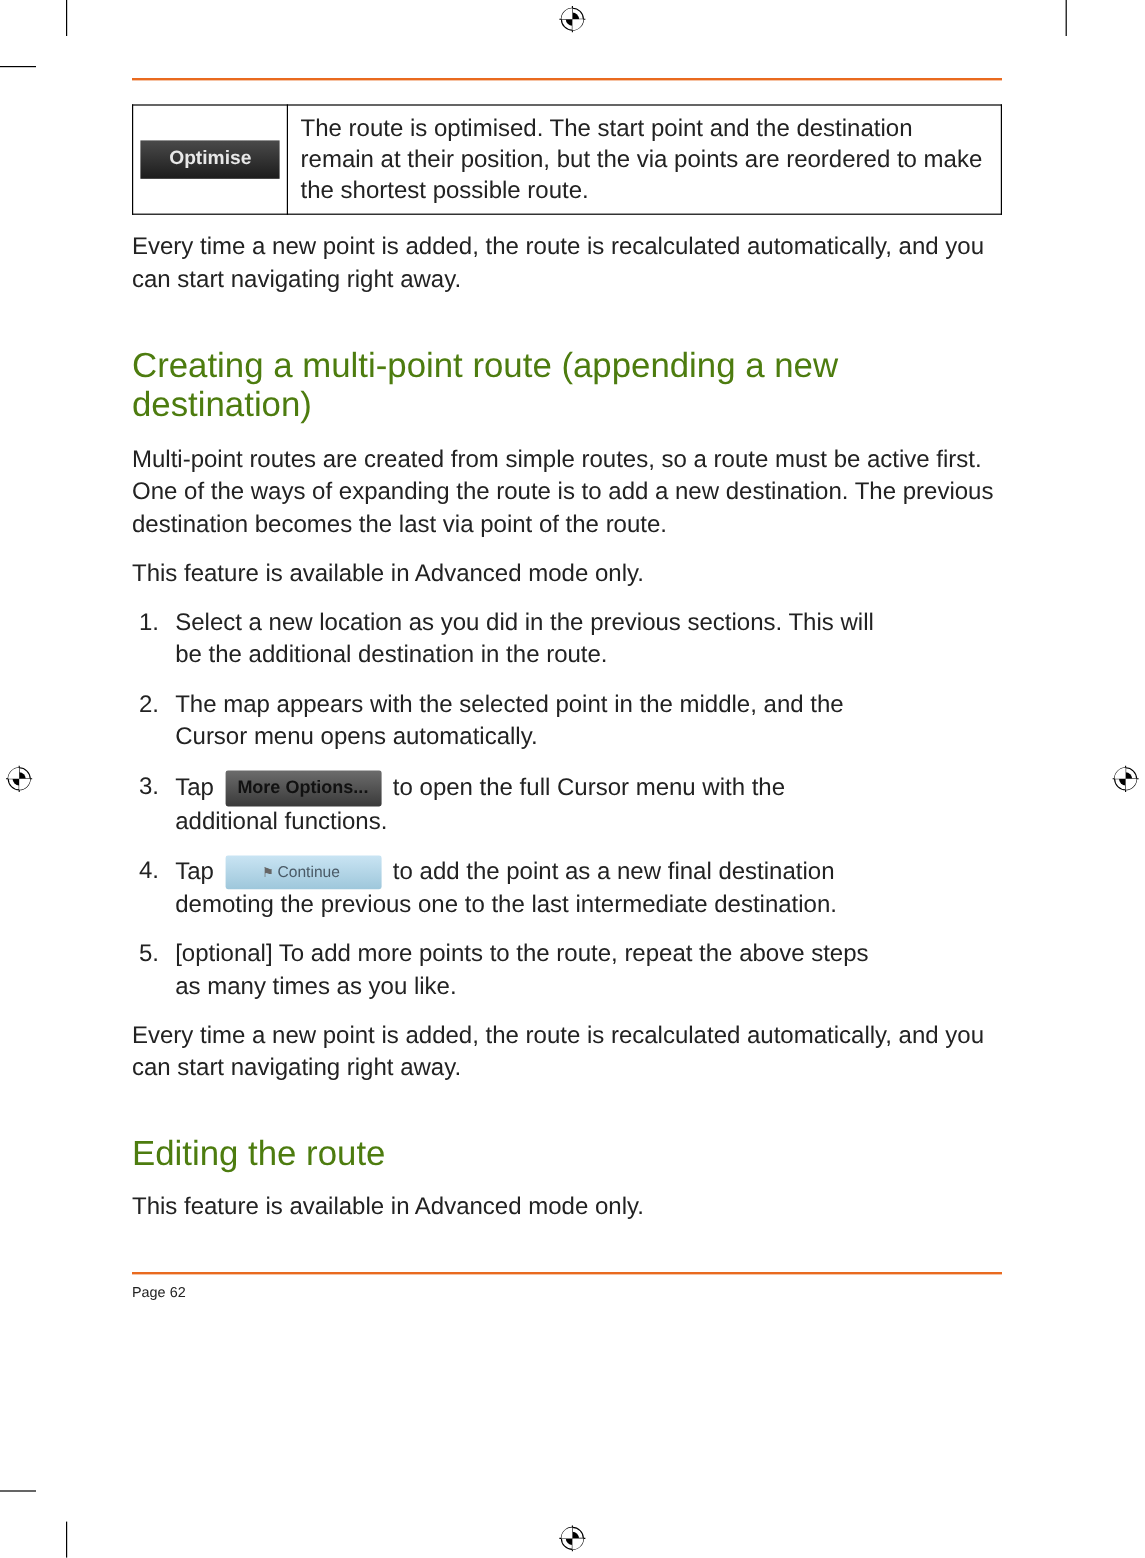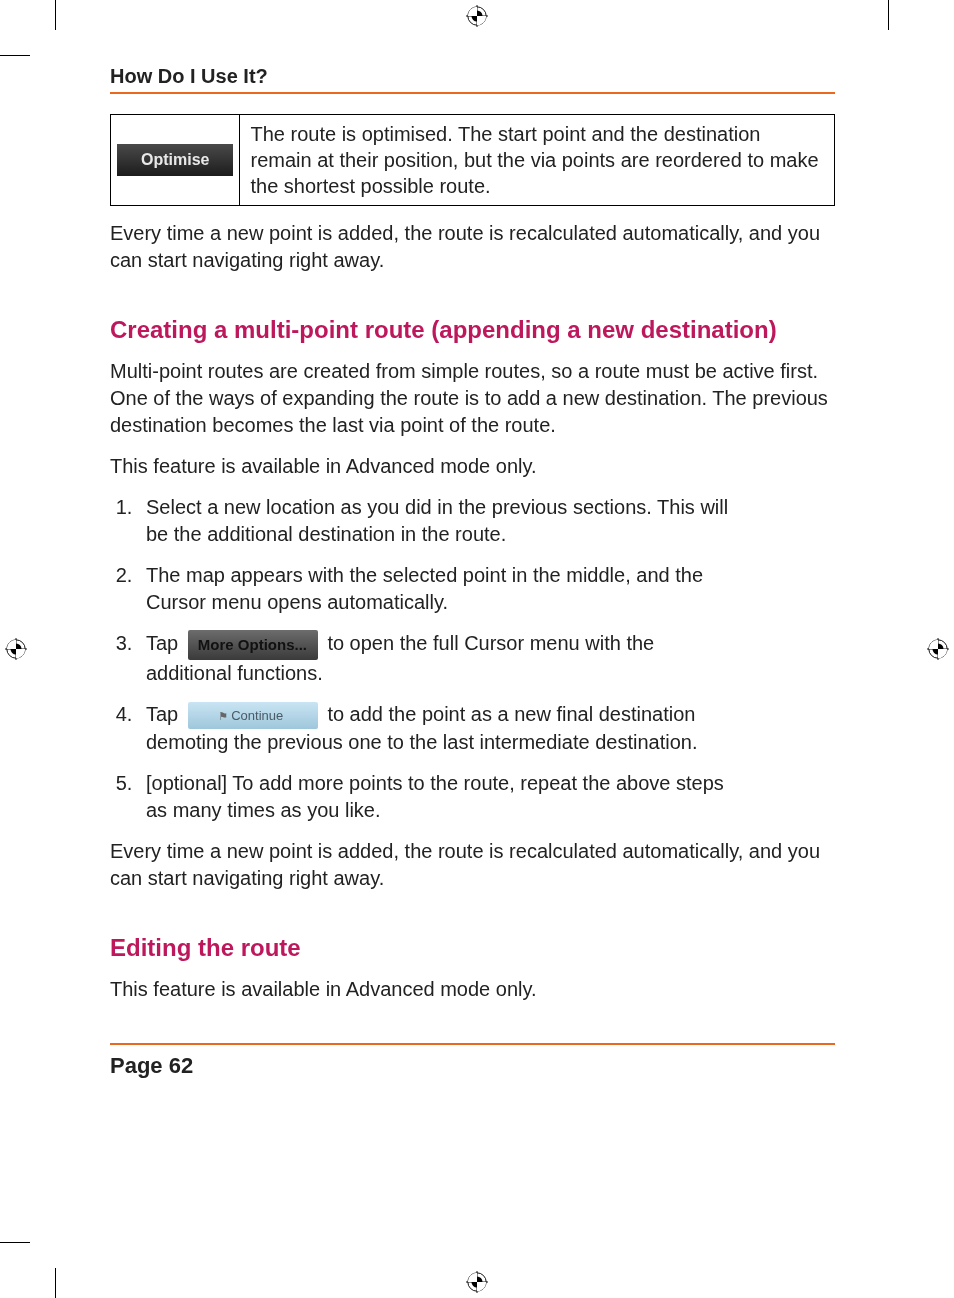--- a/index.html
+++ b/index.html
@@ -83,23 +83,23 @@
     min-width: 80px;
     text-align: center;
   }
 
   p.body {
     font-size: 20px;
     line-height: 1.35;
     margin: 0 0 14px 0;
   }
   h2.section {
-    color: #be185d;
-    font-size: 24px;
-    font-weight: bold;
+    color: #4d7c0f;
+    font-size: 29px;
+    font-weight: normal;
     line-height: 1.15;
     margin: 42px 0 14px 0;
   }
 
   ol.steps {
     font-size: 20px;
     line-height: 1.35;
     padding-left: 28px;
     margin: 0 0 14px 0;
   }
@@ -135,22 +135,22 @@
     position: relative;
   }
   .continue-btn .flag {
     display:inline-block;
     font-size: 11px;
     color: #666;
     margin-right: 3px;
   }
 
   .page-number {
-    font-weight: bold;
-    font-size: 22px;
+    font-weight: normal;
+    font-size: 12px;
     font-stretch: condensed;
   }
 </style>
 </head>
 <body>
 
 <div class="print-mark pm-top">
   <svg viewBox="0 0 24 24">
       <circle cx="12" cy="12" r="10" fill="none" stroke="#000" stroke-width="1"></circle>
       <circle cx="12" cy="12" r="6" fill="#000"></circle>
@@ -196,21 +196,20 @@
 </div>
 
 <div class="crop-line crop-tl-h"></div>
 <div class="crop-line crop-tl-v"></div>
 <div class="crop-line crop-tr-v"></div>
 <div class="crop-line crop-bl-h"></div>
 <div class="crop-line crop-bl-v"></div>
 
 <div class="page">
 
-  <div class="running-header">How Do I Use It?</div>
   <div class="header-rule"></div>
 
   <table class="options">
     <tbody>
         <tr>
       <td class="btn-cell">
         <span class="dark-btn">Optimise</span>
       </td>
       <td>The route is optimised. The start point and the destination remain at their position, but the via points are reordered to make the shortest possible route.</td>
     </tr>

